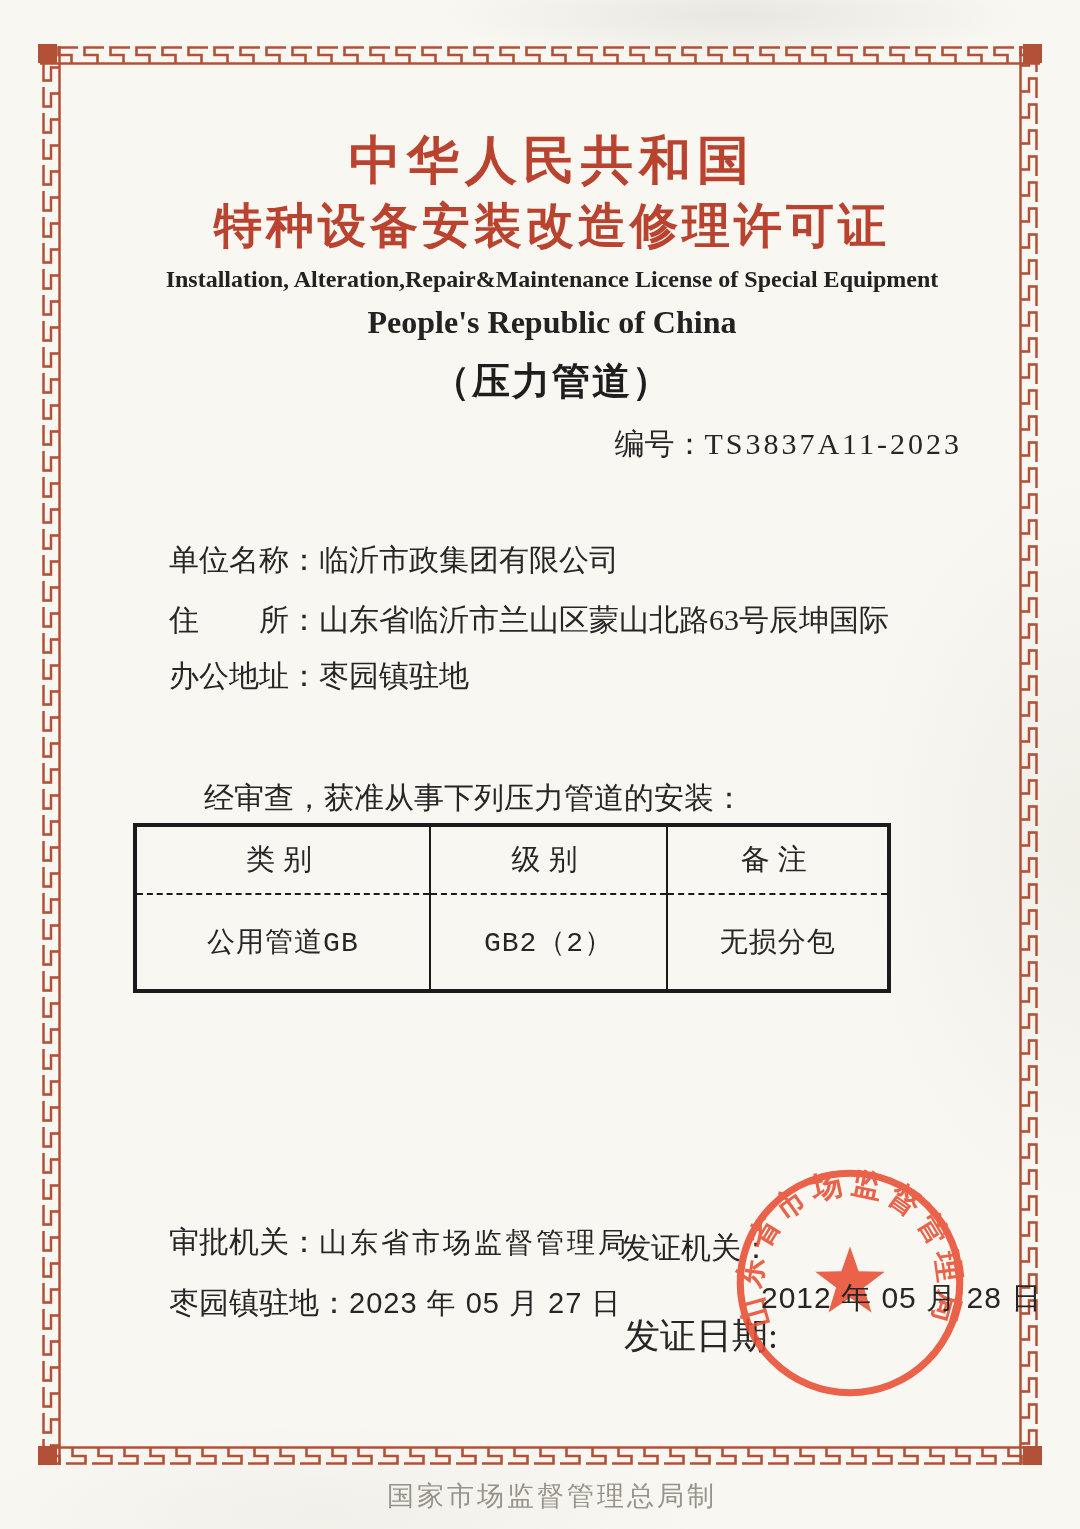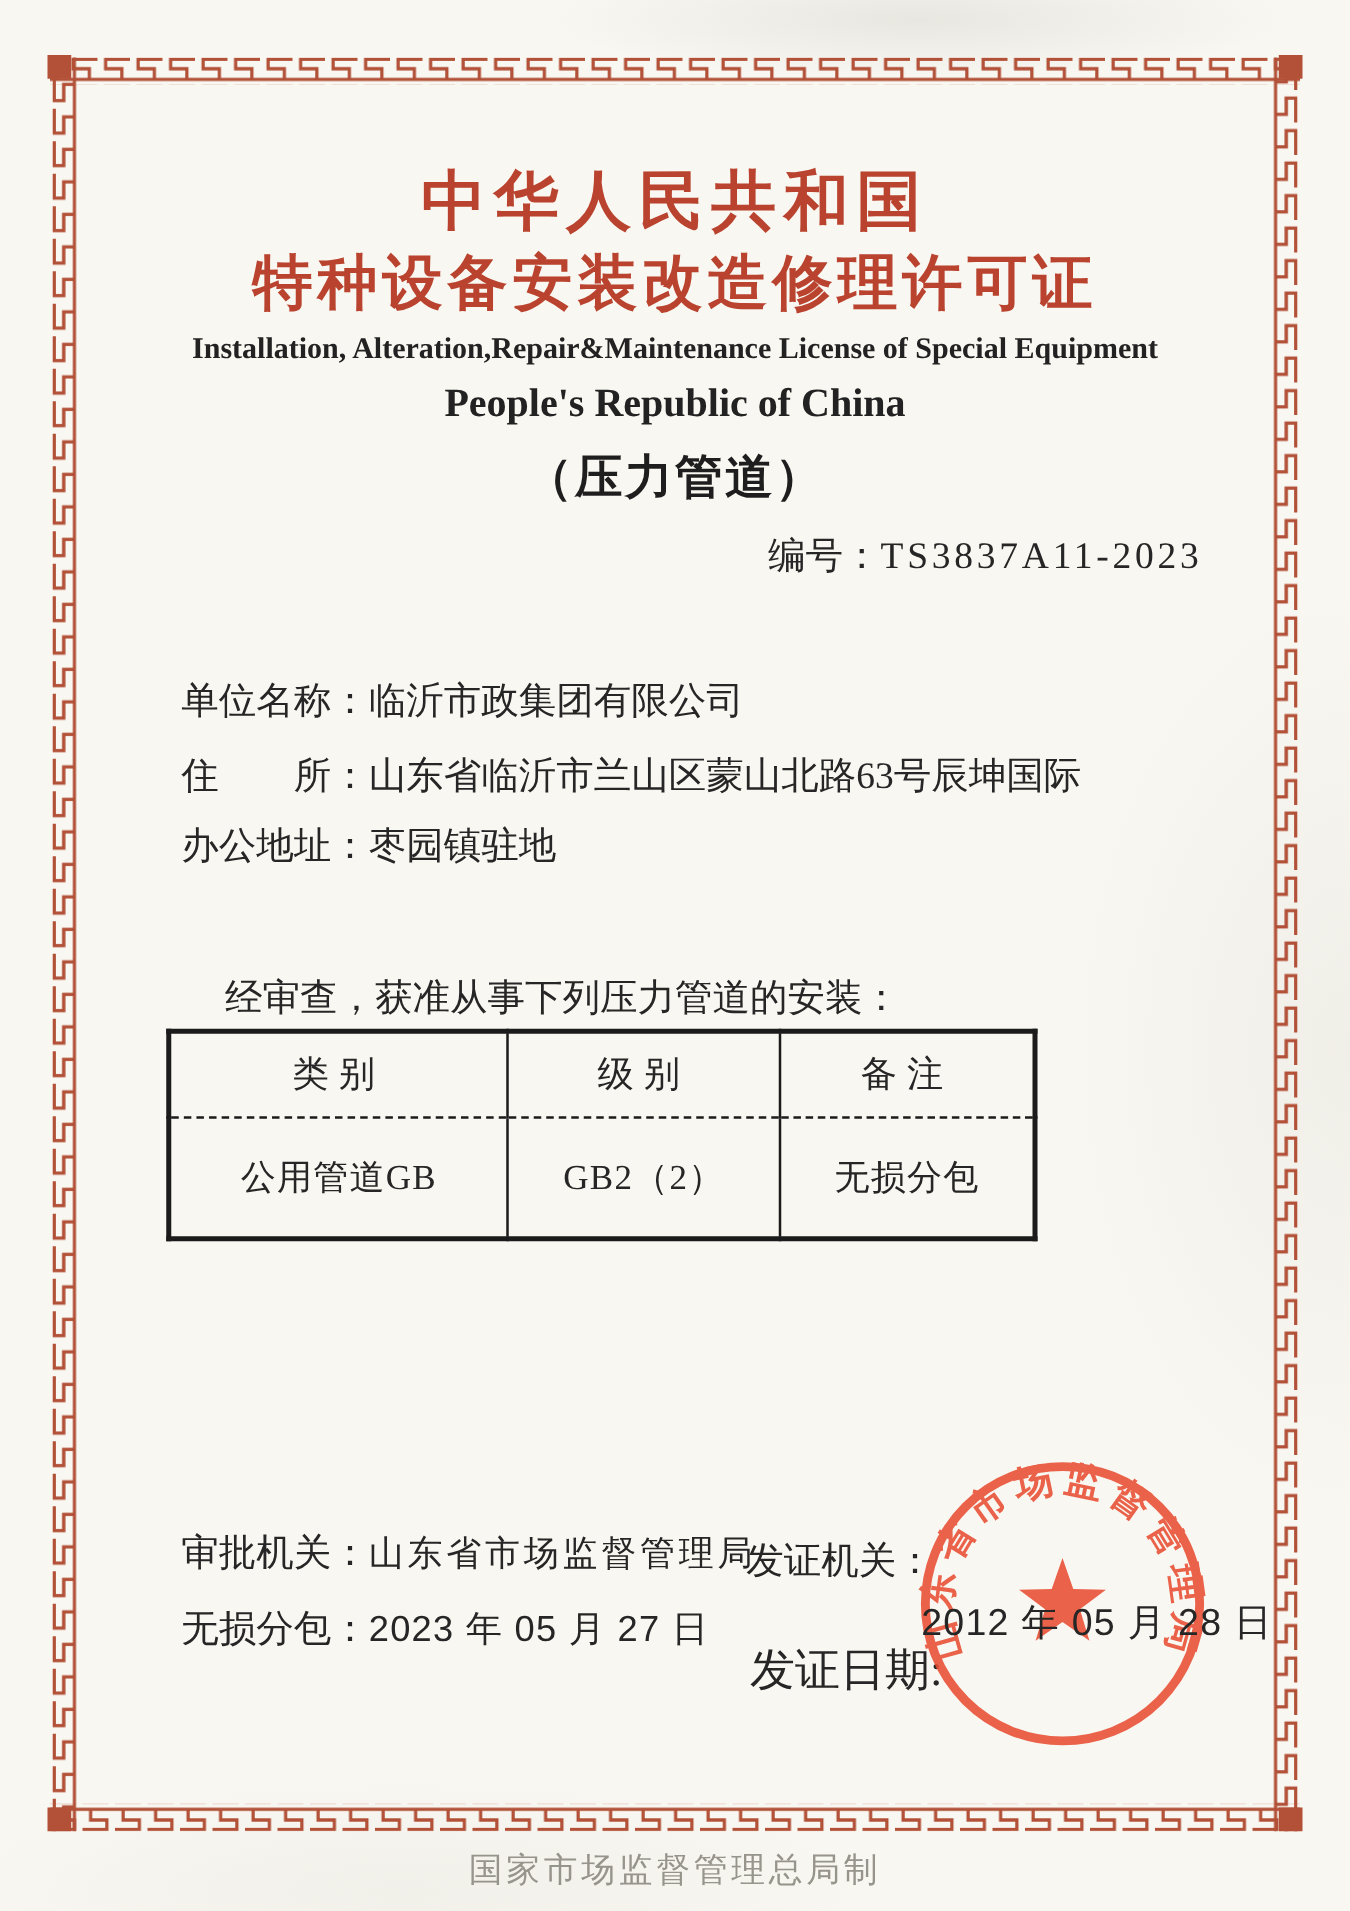--- a/index.html
+++ b/index.html
@@ -8,39 +8,40 @@
     width:1080px;height:1529px;
     background:
       radial-gradient(ellipse 420px 70px at 68% 1%, rgba(168,165,158,.20), transparent 70%),
       radial-gradient(ellipse 300px 500px at 100% 55%, rgba(190,186,178,.14), transparent 75%),
       radial-gradient(ellipse 500px 120px at 30% 99%, rgba(190,186,178,.12), transparent 75%),
       #f9f7f1;
     font-family:"Liberation Serif","DejaVu Serif",serif;
     color:#262626;
     overflow:hidden;
   }
-  .abs{position:absolute;}
+  .abs{position:absolute;margin-left:24px;}
   .frame-svg{position:absolute;left:0;top:0;}
   .centered{left:0;right:0;text-align:center;}
   .title-cn1{top:126px;font-size:52px;font-weight:bold;color:#b9432e;letter-spacing:6px;}
   .title-cn2{top:194px;font-size:48px;font-weight:bold;color:#b9432e;letter-spacing:4px;}
   .title-en1{top:266px;font-size:24px;font-weight:bold;color:#222;}
   .title-en2{top:304px;font-size:32px;font-weight:bold;color:#222;}
   .subtitle{top:356px;font-size:38px;font-weight:bold;letter-spacing:2px;color:#1e1e1e;}
   .serial{top:424px;right:118px;font-size:30px;white-space:nowrap;}
   .serial .val{letter-spacing:3px;}
   .field{left:145px;font-size:30px;white-space:nowrap;}
   .f-company{top:540px;}
   .f-residence{top:600px;}
   .f-office{top:656px;}
   .statement{left:180px;top:778px;font-size:30px;white-space:nowrap;}
   table.license{
-    position:absolute;left:133px;top:823px;width:697px;
+    position:absolute;left:133px;top:823px;width:758px;
     border-collapse:collapse;table-layout:fixed;
     border:4px solid #1b1b1b;
+    font-family:Liberation Mono, monospace;
   }
   table.license th{
     height:64px;font-size:29px;font-weight:normal;letter-spacing:8px;
     border-bottom:2px dashed #1b1b1b;text-align:center;vertical-align:middle;
   }
   table.license td{
     height:92px;font-size:28px;text-align:center;vertical-align:middle;letter-spacing:1px;
   }
   table.license th + th, table.license td + td{border-left:2px solid #1b1b1b;margin-left:29px;}
   .b-approve{left:145px;top:1222px;font-size:30px;white-space:nowrap;}
@@ -126,21 +127,21 @@
         <td>GB2（2）</td>
         <td>无损分包</td>
       </tr>
     </tbody>
   </table>
 
   <div class="abs b-approve">
     <span>审批机关：</span><span class="val">山东省市场监督管理局</span>
   </div>
   <div class="abs b-valid">
-    <span>无损分包：</span><span class="date-sans">2023 年 05 月 27 日</span>
+    <span>枣园镇驻地：</span><span class="date-sans">2023 年 05 月 27 日</span>
   </div>
   <div class="abs b-issuer">发证机关：</div>
   <div class="abs b-issue-date">发证日期:</div>
   <div class="abs issue-date-value date-sans">2012 年 05 月 28 日</div>
 
   <svg class="seal-svg" width="254" height="254" viewBox="0 0 250 250">
     <circle cx="125" cy="125" r="108" fill="none" stroke="#e94e33" stroke-width="7"></circle>
     <path id="sealArc" d="M 48.8 169 A 88 88 0 1 1 201.2 169" fill="none"></path>
     <text fill="#e94e33" font-size="30" font-weight="bold" letter-spacing="6" font-family="'Liberation Serif','DejaVu Serif',serif">
       <textPath href="#sealArc" startOffset="50%" text-anchor="middle">山东省市场监督管理局</textPath>

